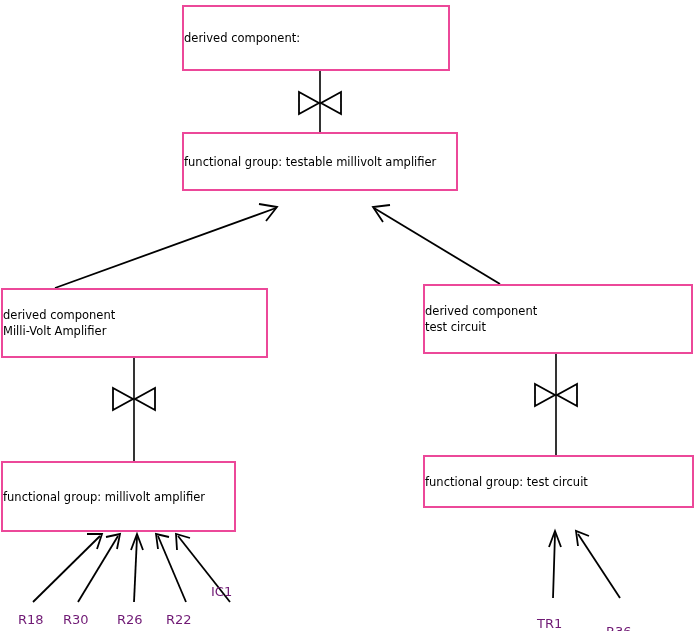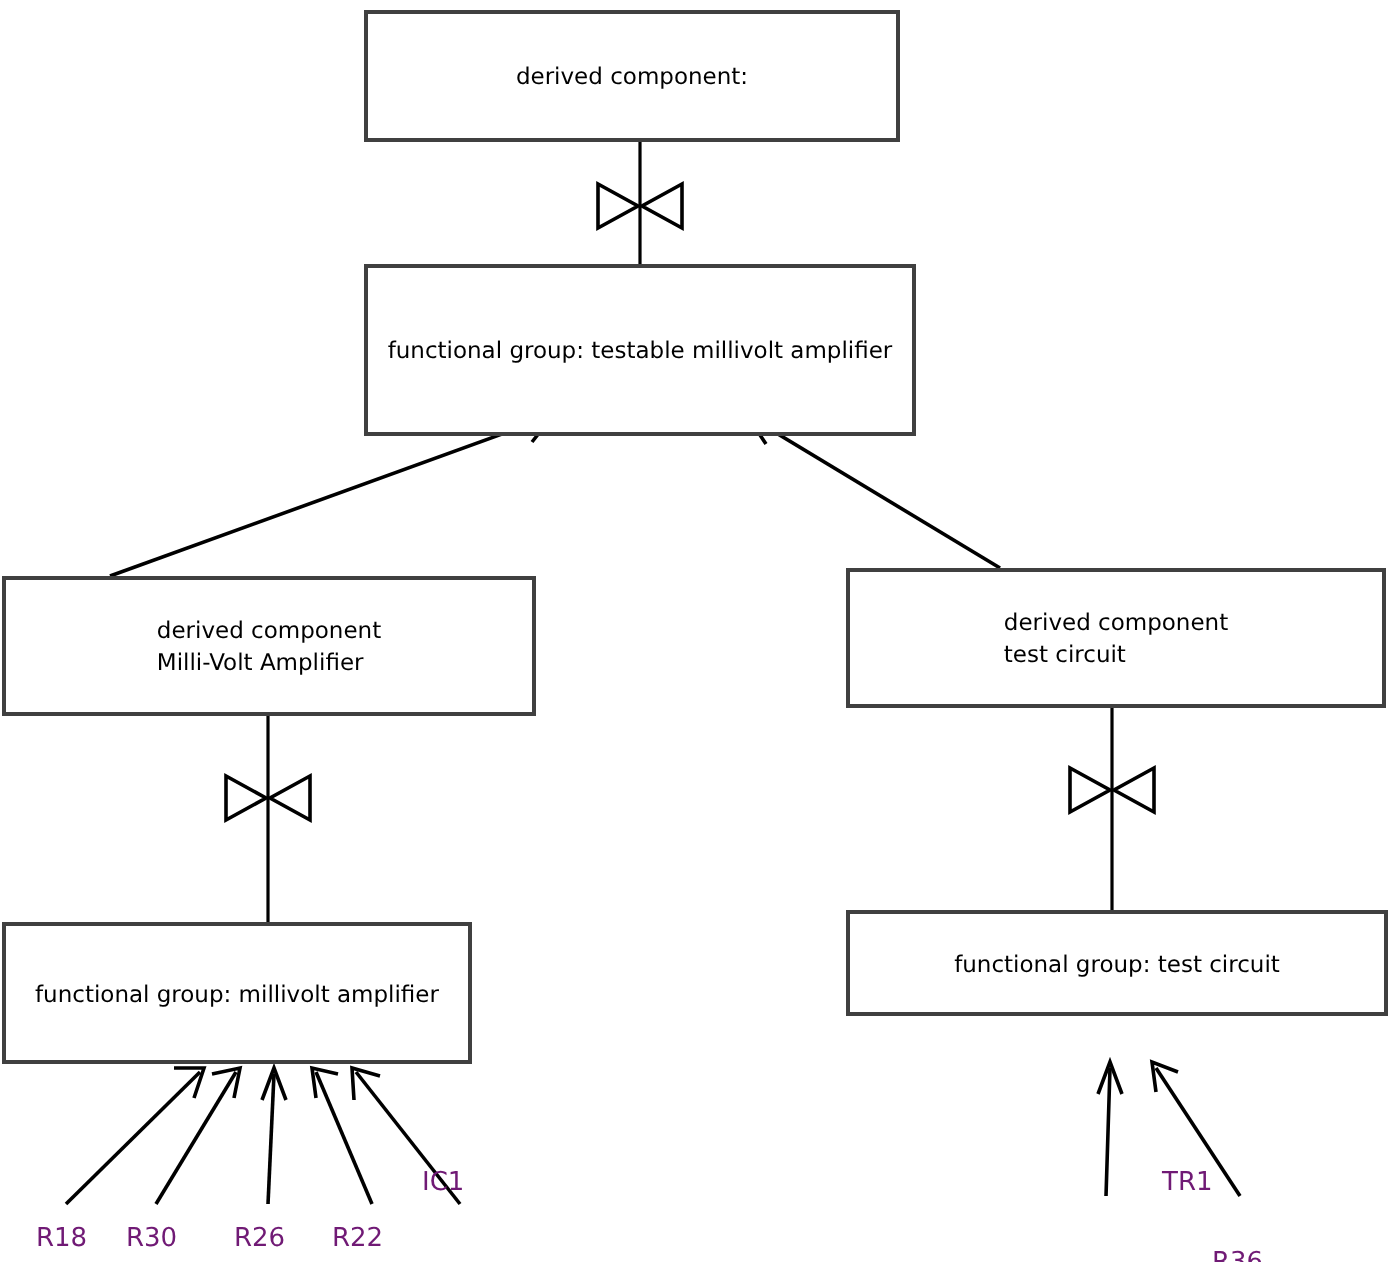--- a/index.html
+++ b/index.html
@@ -20,25 +20,25 @@
   #diagram-svg {
     position: absolute;
     left: 0;
     top: 0;
     width: 698px;
     height: 631px;
   }
   .node-box {
     position: absolute;
     box-sizing: border-box;
-    border: 2px solid #404040;
+    border: 2px solid #ec4899;
     background: #ffffff;
     display: flex;
     align-items: center;
-    justify-content: center;
+    justify-content: flex-start;
     z-index: 2;
   }
   .node-text {
     font-size: 11.5px;
     line-height: 16px;
     color: #000000;
     white-space: pre;
   }
   .node-text.center {
     text-align: center;
@@ -124,21 +124,21 @@
     <g>
       <line x1="620" y1="598" x2="578" y2="534" stroke="#000" stroke-width="1.8"></line>
       <polyline points="589,536 576,531 578,546" fill="none" stroke="#000" stroke-width="1.8"></polyline>
     </g>
   </svg>
 
   <div class="node-box" style="left:182px; top:5px; width:268px; height:66px;">
     <div class="node-text center"><span>derived component:</span><br></div>
   </div>
 
-  <div class="node-box" style="left:182px; top:132px; width:276px; height:86px;">
+  <div class="node-box" style="left:182px; top:132px; width:276px; height:59px;">
     <div class="node-text center">functional group: testable millivolt amplifier</div>
   </div>
 
   <div class="node-box" style="left:1px; top:288px; width:267px; height:70px;">
     <div class="node-text left"><span>derived component</span><br><span>Milli-Volt Amplifier</span></div>
   </div>
 
   <div class="node-box" style="left:423px; top:284px; width:270px; height:70px;">
     <div class="node-text left"><span>derived component</span><br><span>test circuit</span></div>
   </div>
@@ -149,16 +149,16 @@
 
   <div class="node-box" style="left:423px; top:455px; width:271px; height:53px;">
     <div class="node-text center">functional group: test circuit</div>
   </div>
 
   <div class="leaf-label" style="left:18px; top:612px;">R18</div>
   <div class="leaf-label" style="left:63px; top:612px;">R30</div>
   <div class="leaf-label" style="left:117px; top:612px;">R26</div>
   <div class="leaf-label" style="left:166px; top:612px;text-align:right;">R22</div>
   <div class="leaf-label" style="left:211px; top:584px;">IC1</div>
-  <div class="leaf-label" style="left:537px; top:584px;margin-left:44px;">TR1</div>
+  <div class="leaf-label" style="left:537px; top:616px;">TR1</div>
   <div class="leaf-label" style="left:606px; top:612px;margin-top:12px;">R36</div>
 
 </div>
 
 </body></html>

